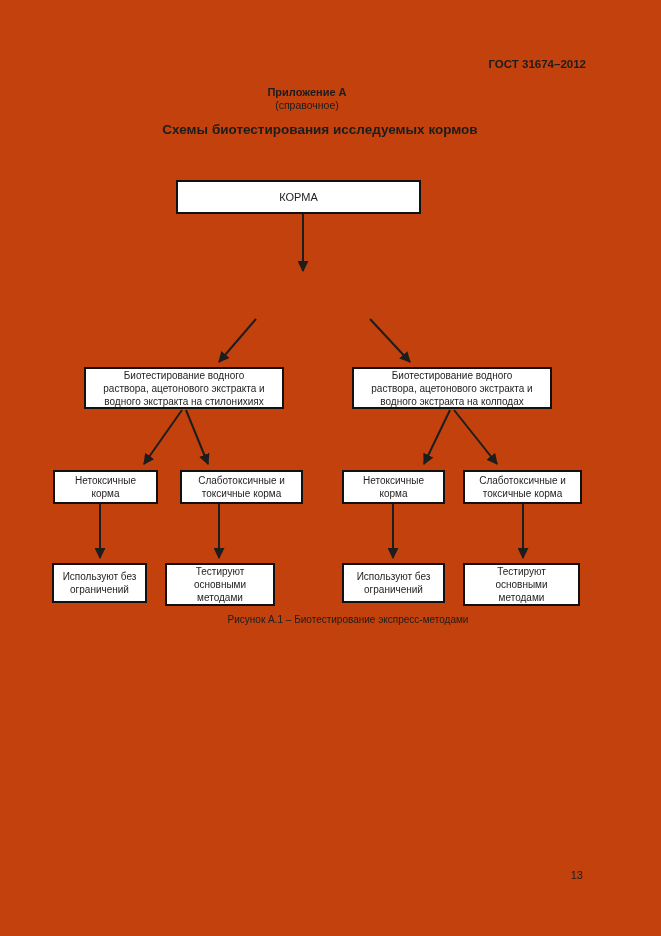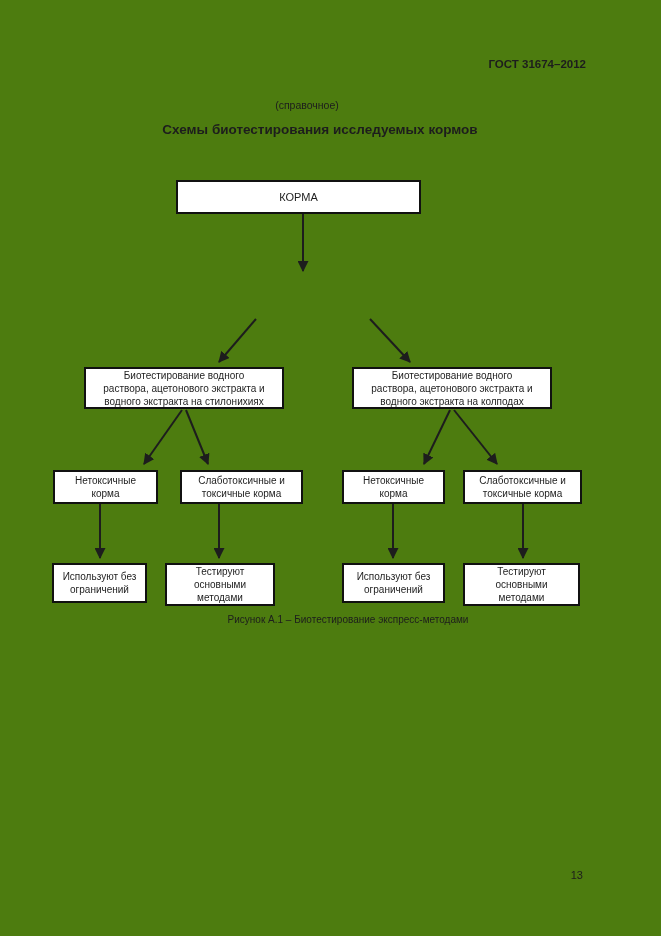--- a/index.html
+++ b/index.html
@@ -1,20 +1,20 @@
 <!DOCTYPE html>
 <html><head>
 <meta charset="utf-8">
 <style>
   html, body { margin: 0; padding: 0; background: #ffffff; }
   .page {
     position: relative;
     width: 661px;
     height: 936px;
-    background: #4d7c0f;
+    background: #c2410c;
     font-family: "Liberation Sans", sans-serif;
     color: #1d1d1d;
     overflow: hidden;
   }
   .abs { position: absolute; }
   .header-gost {
     top: 58px; right: 75px;
     font-size: 11.5px; font-weight: bold;
   }
   .appendix-title {
@@ -65,20 +65,21 @@
   .arrows { position: absolute; left: 0; top: 0; }
   .arrows line { stroke: #1d1d1d; stroke-width: 2; }
 </style>
 </head>
 <body>
 
 <div class="page">
 
   <div class="abs header-gost">ГОСТ 31674–2012</div>
 
+  <div class="abs appendix-title">Приложение А</div>
   <div class="abs appendix-sub">(справочное)</div>
 
   <div class="abs doc-title">Схемы биотестирования исследуемых кормов</div>
 
   <svg class="arrows" width="661" height="936" viewBox="0 0 661 936" xmlns="http://www.w3.org/2000/svg">
     <defs>
       <marker id="arrowhead" viewBox="0 0 10 10" refX="9" refY="5" markerWidth="5.5" markerHeight="5.5" orient="auto">
         <path d="M0,0 L10,5 L0,10 z" fill="#1d1d1d"></path>
       </marker>
     </defs>

